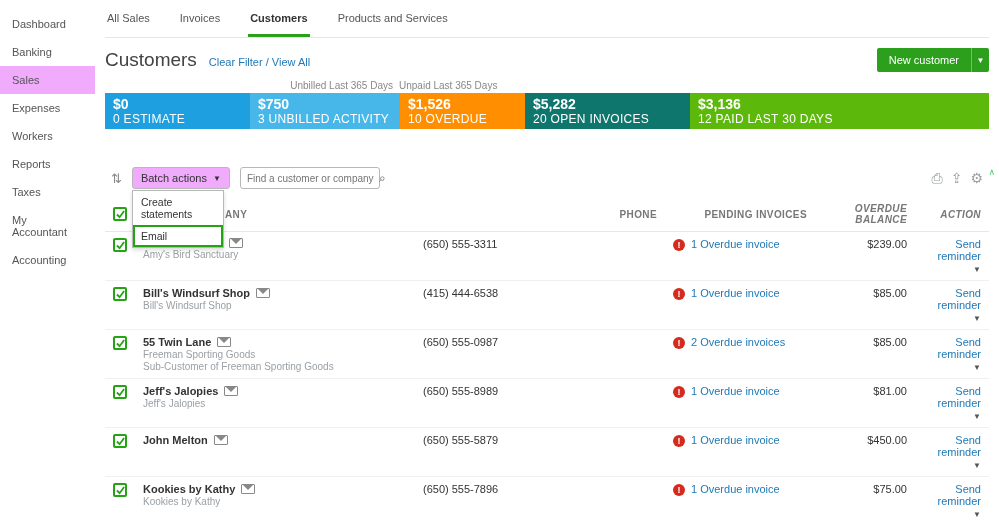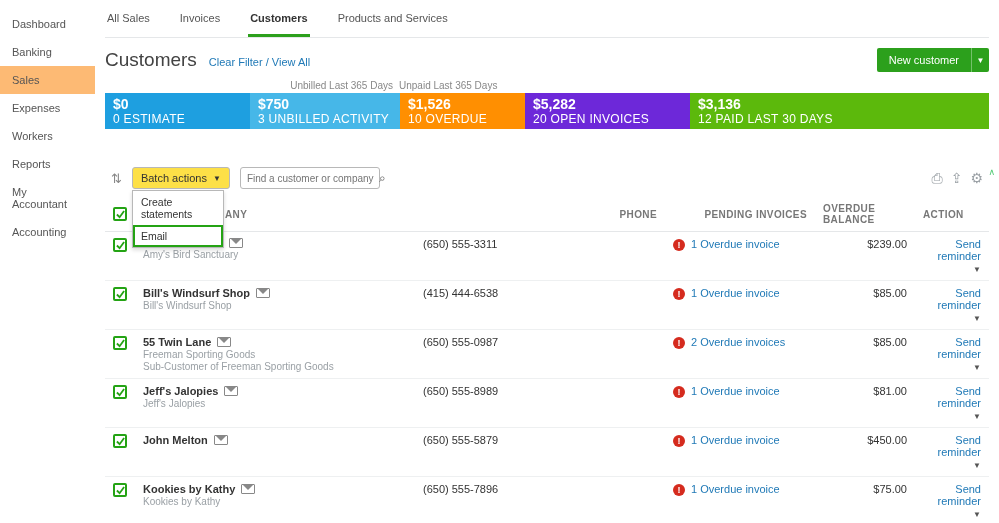--- a/index.html
+++ b/index.html
@@ -1,20 +1,20 @@
 <!DOCTYPE html>
 <html><head>
 <meta charset="utf-8">
 <style>
   * { box-sizing:border-box; margin:0; padding:0; font-family:-apple-system,BlinkMacSystemFont,"Segoe UI",Arial,sans-serif; }
   body { background:#fff; font-size:12px; color:#333; width:999px; }
   .layout { display:flex; }
   .sidebar { width:95px; padding:10px 0; }
   .side-item { padding:8px 12px; font-size:11px; color:#555; cursor:pointer; }
-  .side-item.active { background:#fdba74; }
+  .side-item.active { background:#f0abfc; }
   .main { flex:1; padding:4px 10px 0 10px; position:relative; }
   .tabs { display:flex; gap:26px; border-bottom:1px solid #e5e7e9; font-size:11px; color:#555; }
   .tab { padding:8px 2px 10px 2px; cursor:pointer; }
   .tab.active { color:#333; font-weight:600; border-bottom:3px solid #2ca01c; }
   .titlebar { display:flex; align-items:center; justify-content:space-between; margin:10px 0 8px 0; }
   .titlebar h1 { font-size:19px; font-weight:400; color:#434343; }
   .title-links { margin-left:12px; font-size:11px; color:#217ab7; }
   .newcust { display:flex; }
   .btn-green { background:#2ca01c; color:#fff; font-size:11px; padding:6px 12px; border:none; cursor:pointer; border-radius:2px 0 0 2px; }
   .btn-green-dd { width:18px; background:#2ca01c; color:#fff; cursor:pointer; display:flex; align-items:center; justify-content:center; border-left:1px solid rgba(255,255,255,.35); border-radius:0 2px 2px 0; font-size:8px; }
@@ -23,35 +23,35 @@
   .kpi-labels > div:nth-child(1){ width:294px; text-align:right; padding-right:6px;}
   .kpi-labels > div:nth-child(2){ width:290px; text-align:left; padding-right:6px;}
   .kpi-labels > div:nth-child(3){ flex:1; text-align:right; padding-right:6px;}
   .kpis { display:flex; height:36px; font-size:10px; color:#fff; }
   .kpi { padding:4px 8px; }
   .kpi .amt { font-size:14px; font-weight:600; line-height:15px;}
   .kpi .sub { font-size:12px; letter-spacing:.3px; }
   .k1{ background:#1e9fe0; width:145px;}
   .k2{ background:#46b7e8; width:150px;}
   .k3{ background:#ff8f01; width:125px;}
-  .k4{ background:#6d28d9; width:165px;}
+  .k4{ background:#0f766e; width:165px;}
   .k5{ background:#5cb90c; flex:1;}
   .content { margin-top:38px; position:relative; }
   .toolbar { display:flex; align-items:center; gap:10px; margin-left:6px; }
-  .batch { border:1px solid #b8b8b8; border-radius:3px; padding:4px 8px; font-size:11px; background:#fde047; display:flex; align-items:center; gap:6px; cursor:pointer; position:relative; }
+  .batch { border:1px solid #b8b8b8; border-radius:3px; padding:4px 8px; font-size:11px; background:#f0abfc; display:flex; align-items:center; gap:6px; cursor:pointer; position:relative; }
   .batch .caret { font-size:8px; }
   .batch-dd { position:absolute; top:22px; left:-1px; width:92px; background:#fff; border:1px solid #b8b8b8; box-shadow:0 2px 4px rgba(0,0,0,.15); font-size:10.5px; color:#333; z-index:10;}
   .batch-dd div { padding:5px 8px; cursor:pointer; }
   .batch-dd div#ddemail { outline:2px solid #24a314; outline-offset:-2px; }
   .search { border:1px solid #b8b8b8; border-radius:3px; padding:3px 6px; display:flex; align-items:center; width:140px; }
   .search input { border:none; outline:none; font-size:10px; flex:1; color:#666; }
   .righticons { margin-left:auto; display:flex; gap:8px; color:#9aa0a5; font-size:14px; padding-right:6px;}
   table { width:100%; border-collapse:collapse; margin-top:8px; font-size:11px; }
   thead th { text-align:right; font-size:10px; letter-spacing:.4px; color:#777; font-weight:600; padding:6px 8px; border-bottom:1px solid #e5e7e9; }
-  thead th.r { text-align:left; }
+  thead th.r { text-align:right;font-style:italic; }
   tbody tr { border-bottom:1px solid #eef0f1; }
   tbody td { padding:6px 8px; vertical-align:top; }
   td.r { text-align:right; }
   .ck { width:14px; height:14px; border:2px solid #24a314; display:inline-flex; align-items:center; justify-content:center; border-radius:2px; background:#fff;}
   .ck svg { width:9px; height:9px; }
   .cust-name { font-weight:600; color:#333; display:flex; align-items:center; gap:6px; }
   .cust-sub { color:#9aa0a5; font-size:10px; margin-top:1px; }
   .mail-icon { width:14px; height:10px; border:1px solid #888; border-radius:1px; position:relative; display:inline-block;}
   .mail-icon::after{ content:""; position:absolute; left:1px; top:0; width:0; height:0; border-left:5px solid transparent; border-right:5px solid transparent; border-top:5px solid #888;}
   .alert { width:12px; height:12px; border-radius:50%; background:#d52b1e; color:#fff; font-size:9px; font-weight:700; display:inline-flex; align-items:center; justify-content:center; margin-right:6px;}
@@ -65,20 +65,21 @@
 <body>
 
 <div class="layout">
   <nav class="sidebar" id="sidebar">
       <div class="side-item">Dashboard</div>
       <div class="side-item">Banking</div>
       <div class="side-item active">Sales</div>
       <div class="side-item">Expenses</div>
       <div class="side-item">Workers</div>
       <div class="side-item">Reports</div>
+      <div class="side-item">Taxes</div>
       <div class="side-item">My Accountant</div>
       <div class="side-item">Accounting</div>
     </nav>
 
   <div class="main">
     <div class="tabs" id="tabs">
         <div class="tab">All Sales</div>
         <div class="tab">Invoices</div>
         <div class="tab active">Customers</div>
         <div class="tab">Products and Services</div>

